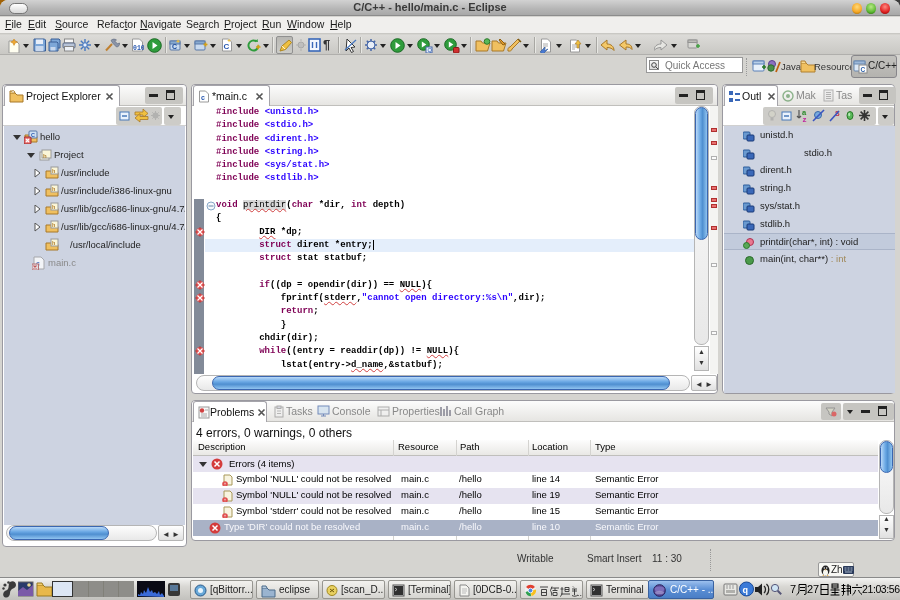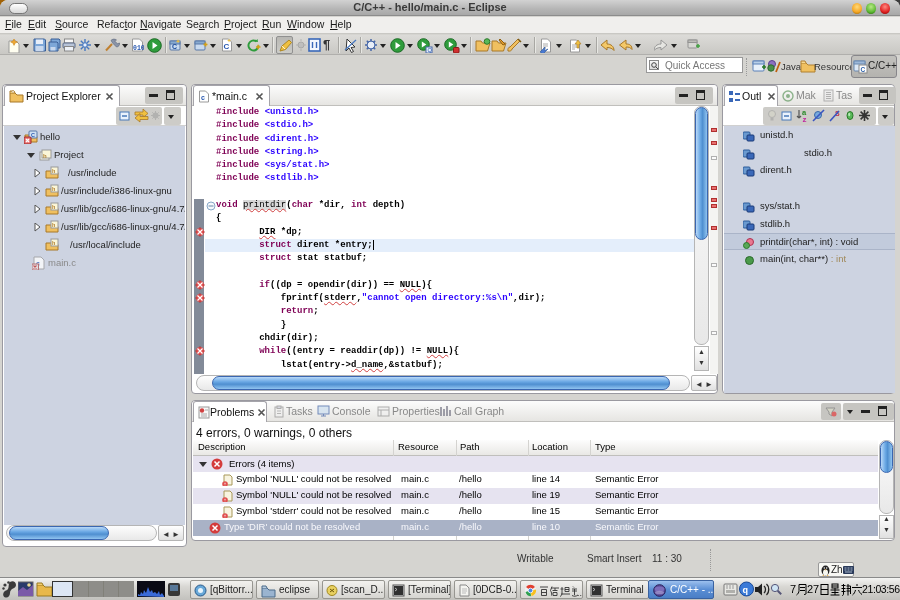--- a/index.html
+++ b/index.html
@@ -361,21 +361,21 @@
         </div>
         <div class="treerow" style="top:38px;">
           <svg class="abs" style="left:30px;top:5px" width="7" height="9">
               <path d="M1 0l5 4-5 4z" fill="#fff" stroke="#555"></path>
             </svg>
           <svg class="abs" style="left:41px;top:2px" width="14" height="14">
               <path d="M1 5h5l1.5 1.5H13V12H1z" fill="#f0c060" stroke="#a87828"></path>
               <rect x="6" y="1" width="7" height="7" fill="#fbf6d8" stroke="#999"></rect>
               <text x="7" y="7" font-size="5.5" fill="#b08030" font-weight="bold" font-family="Liberation Sans">h</text>
             </svg>
-          <span class="abs" style="left:64px;top:3px;">/usr/include</span>
+          <span class="abs" style="left:57px;top:3px;">/usr/include</span>
         </div>
         <div class="treerow" style="top:56px;">
           <svg class="abs" style="left:30px;top:5px" width="7" height="9">
               <path d="M1 0l5 4-5 4z" fill="#fff" stroke="#555"></path>
             </svg>
           <svg class="abs" style="left:41px;top:2px" width="14" height="14">
               <path d="M1 5h5l1.5 1.5H13V12H1z" fill="#f0c060" stroke="#a87828"></path>
               <rect x="6" y="1" width="7" height="7" fill="#fbf6d8" stroke="#999"></rect>
               <text x="7" y="7" font-size="5.5" fill="#b08030" font-weight="bold" font-family="Liberation Sans">h</text>
             </svg>
@@ -612,20 +612,27 @@
             </svg>
           <span class="abs" style="left:36px;top:2px;margin-left:44px;">stdio.h</span>
         </div>
         <div class="treerow" style="top:36.4px;">
           <svg class="abs" style="left:19px;top:3px" width="12" height="12">
               <rect x="0" y="2" width="7" height="7" rx="1" fill="#6a9ad0" stroke="#2a5a9a"></rect>
               <rect x="4" y="5" width="7" height="6" rx="1" fill="#3a68b8" stroke="#1a3a78"></rect>
             </svg>
           <span class="abs" style="left:36px;top:2px;">dirent.h</span>
         </div>
+        <div class="treerow" style="top:54.1px;">
+          <svg class="abs" style="left:19px;top:3px" width="12" height="12">
+              <rect x="0" y="2" width="7" height="7" rx="1" fill="#6a9ad0" stroke="#2a5a9a"></rect>
+              <rect x="4" y="5" width="7" height="6" rx="1" fill="#3a68b8" stroke="#1a3a78"></rect>
+            </svg>
+          <span class="abs" style="left:36px;top:2px;">string.h</span>
+        </div>
         <div class="treerow" style="top:71.8px;">
           <svg class="abs" style="left:19px;top:3px" width="12" height="12">
               <rect x="0" y="2" width="7" height="7" rx="1" fill="#6a9ad0" stroke="#2a5a9a"></rect>
               <rect x="4" y="5" width="7" height="6" rx="1" fill="#3a68b8" stroke="#1a3a78"></rect>
             </svg>
           <span class="abs" style="left:36px;top:2px;">sys/stat.h</span>
         </div>
         <div class="treerow" style="top:89.5px;">
           <svg class="abs" style="left:19px;top:3px" width="12" height="12">
               <rect x="0" y="2" width="7" height="7" rx="1" fill="#6a9ad0" stroke="#2a5a9a"></rect>

